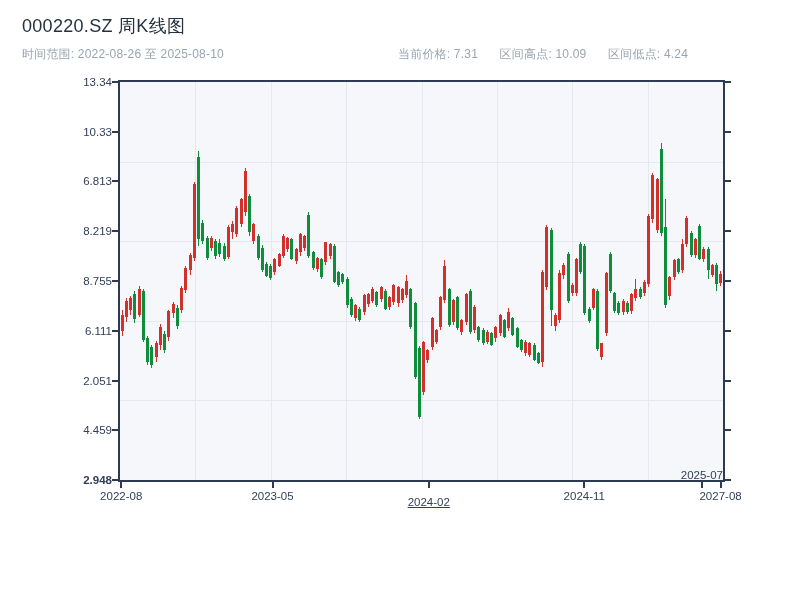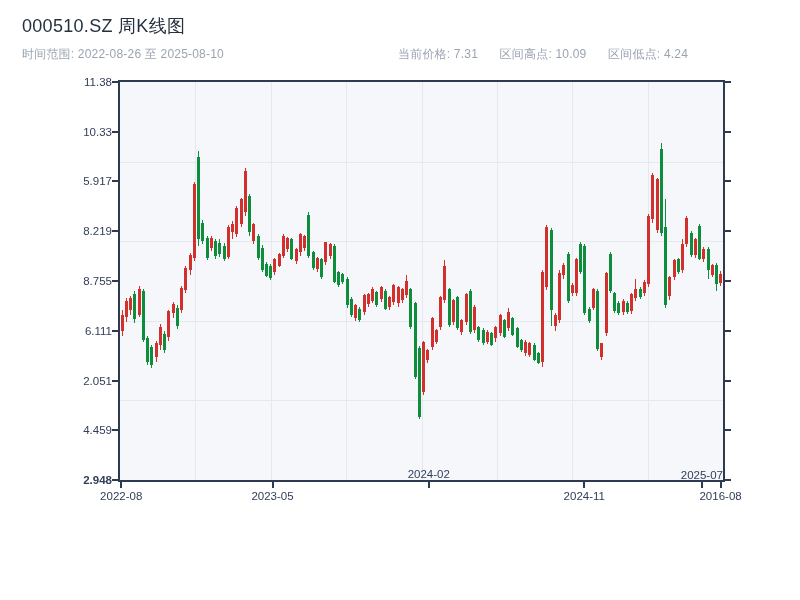--- a/index.html
+++ b/index.html
@@ -35,21 +35,21 @@
   }
   .tick-mark-left{position:absolute;height:2px;width:6px;background:#2c3a52;}
   .tick-mark-right{position:absolute;height:2px;width:6px;background:#2c3a52;}
   .tick-mark-bottom{position:absolute;width:2px;height:6px;background:#2c3a52;}
   .candle-wick{position:absolute;width:1px;}
   .candle-body{position:absolute;width:3px;}
 </style>
 </head>
 <body>
 
-<div class="page-title">000510.SZ 周K线图</div>
+<div class="page-title">000220.SZ 周K线图</div>
 <div class="sub-line sub-left">时间范围: 2022-08-26 至 2025-08-10</div>
 <div class="sub-line stats-line">
   <span>当前价格: 7.31</span>
   <span>区间高点: 10.09</span>
   <span>区间低点: 4.24</span>
 </div>
 
 <div id="plot">
   <div id="plot-inner">
       <div class="gridline-h" style="top: 79.6px;"></div>
@@ -343,27 +343,27 @@
       <div class="candle-body" style="left: 586.637px; top: 166.62px; height: 21.2405px; background: rgb(14, 142, 61);"></div>
       <div class="candle-wick" style="left: 591.884px; top: 181.724px; height: 13.6883px; background: rgb(210, 48, 44);"></div>
       <div class="candle-body" style="left: 590.884px; top: 183.14px; height: 9.44023px; background: rgb(210, 48, 44);"></div>
       <div class="candle-wick" style="left: 596.13px; top: 181.252px; height: 27.8487px; background: rgb(14, 142, 61);"></div>
       <div class="candle-body" style="left: 595.13px; top: 183.14px; height: 18.8805px; background: rgb(14, 142, 61);"></div>
       <div class="candle-wick" style="left: 600.377px; top: 188.805px; height: 15.5764px; background: rgb(210, 48, 44);"></div>
       <div class="candle-body" style="left: 599.377px; top: 192.109px; height: 8.96822px; background: rgb(210, 48, 44);"></div>
     </div>
 </div>
 <div id="axis-labels">
-    <div class="ytick-label" style="left: 60px; top: 82px;">11.38</div>
+    <div class="ytick-label" style="left: 60px; top: 82px;">13.34</div>
     <div class="tick-mark-left" style="left: 112px; top: 81px;"></div>
     <div class="tick-mark-right" style="left: 725px; top: 81px;"></div>
     <div class="ytick-label" style="left: 60px; top: 131.561px;">10.33</div>
     <div class="tick-mark-left" style="left: 112px; top: 130.561px;"></div>
     <div class="tick-mark-right" style="left: 725px; top: 130.561px;"></div>
-    <div class="ytick-label" style="left: 60px; top: 181.406px;">5.917</div>
+    <div class="ytick-label" style="left: 60px; top: 181.406px;">6.813</div>
     <div class="tick-mark-left" style="left: 112px; top: 180.406px;"></div>
     <div class="tick-mark-right" style="left: 725px; top: 180.406px;"></div>
     <div class="ytick-label" style="left: 60px; top: 231.203px;">8.219</div>
     <div class="tick-mark-left" style="left: 112px; top: 230.203px;"></div>
     <div class="tick-mark-right" style="left: 725px; top: 230.203px;"></div>
     <div class="ytick-label" style="left: 60px; top: 280.953px;">8.755</div>
     <div class="tick-mark-left" style="left: 112px; top: 279.953px;"></div>
     <div class="tick-mark-right" style="left: 725px; top: 279.953px;"></div>
     <div class="ytick-label" style="left: 60px; top: 330.703px;">6.111</div>
     <div class="tick-mark-left" style="left: 112px; top: 329.703px;"></div>
@@ -375,20 +375,20 @@
     <div class="tick-mark-left" style="left: 112px; top: 429.25px;"></div>
     <div class="tick-mark-right" style="left: 725px; top: 429.25px;"></div>
     <div class="ytick-label" style="left: 60px; top: 480px; font-weight: bold;">2.948</div>
     <div class="tick-mark-left" style="left: 112px; top: 479px;"></div>
     <div class="tick-mark-right" style="left: 725px; top: 479px;"></div>
     <div class="tick-mark-bottom" style="left: 120.206px; top: 482px;"></div>
     <div class="xtick-label" style="left: 121.206px; top: 490px;">2022-08</div>
     <div class="tick-mark-bottom" style="left: 271.559px; top: 482px;"></div>
     <div class="xtick-label" style="left: 272.559px; top: 490px;">2023-05</div>
     <div class="tick-mark-bottom" style="left: 427.736px; top: 482px;"></div>
-    <div class="xtick-label" style="left: 428.736px; top: 468px;">2024-02</div>
+    <div class="xtick-label" style="left: 428.736px; top: 496px; text-decoration: underline;">2024-02</div>
     <div class="tick-mark-bottom" style="left: 583.31px; top: 482px;"></div>
     <div class="xtick-label" style="left: 584.31px; top: 490px;">2024-11</div>
     <div class="tick-mark-bottom" style="left: 700.895px; top: 482px;"></div>
     <div class="xtick-label" style="left: 701.895px; top: 469px;">2025-07</div>
     <div class="tick-mark-bottom" style="left: 719.588px; top: 482px;"></div>
-    <div class="xtick-label" style="left: 720.588px; top: 490px;">2016-08</div>
+    <div class="xtick-label" style="left: 720.588px; top: 490px;">2027-08</div>
   </div>
 
 </body></html>

